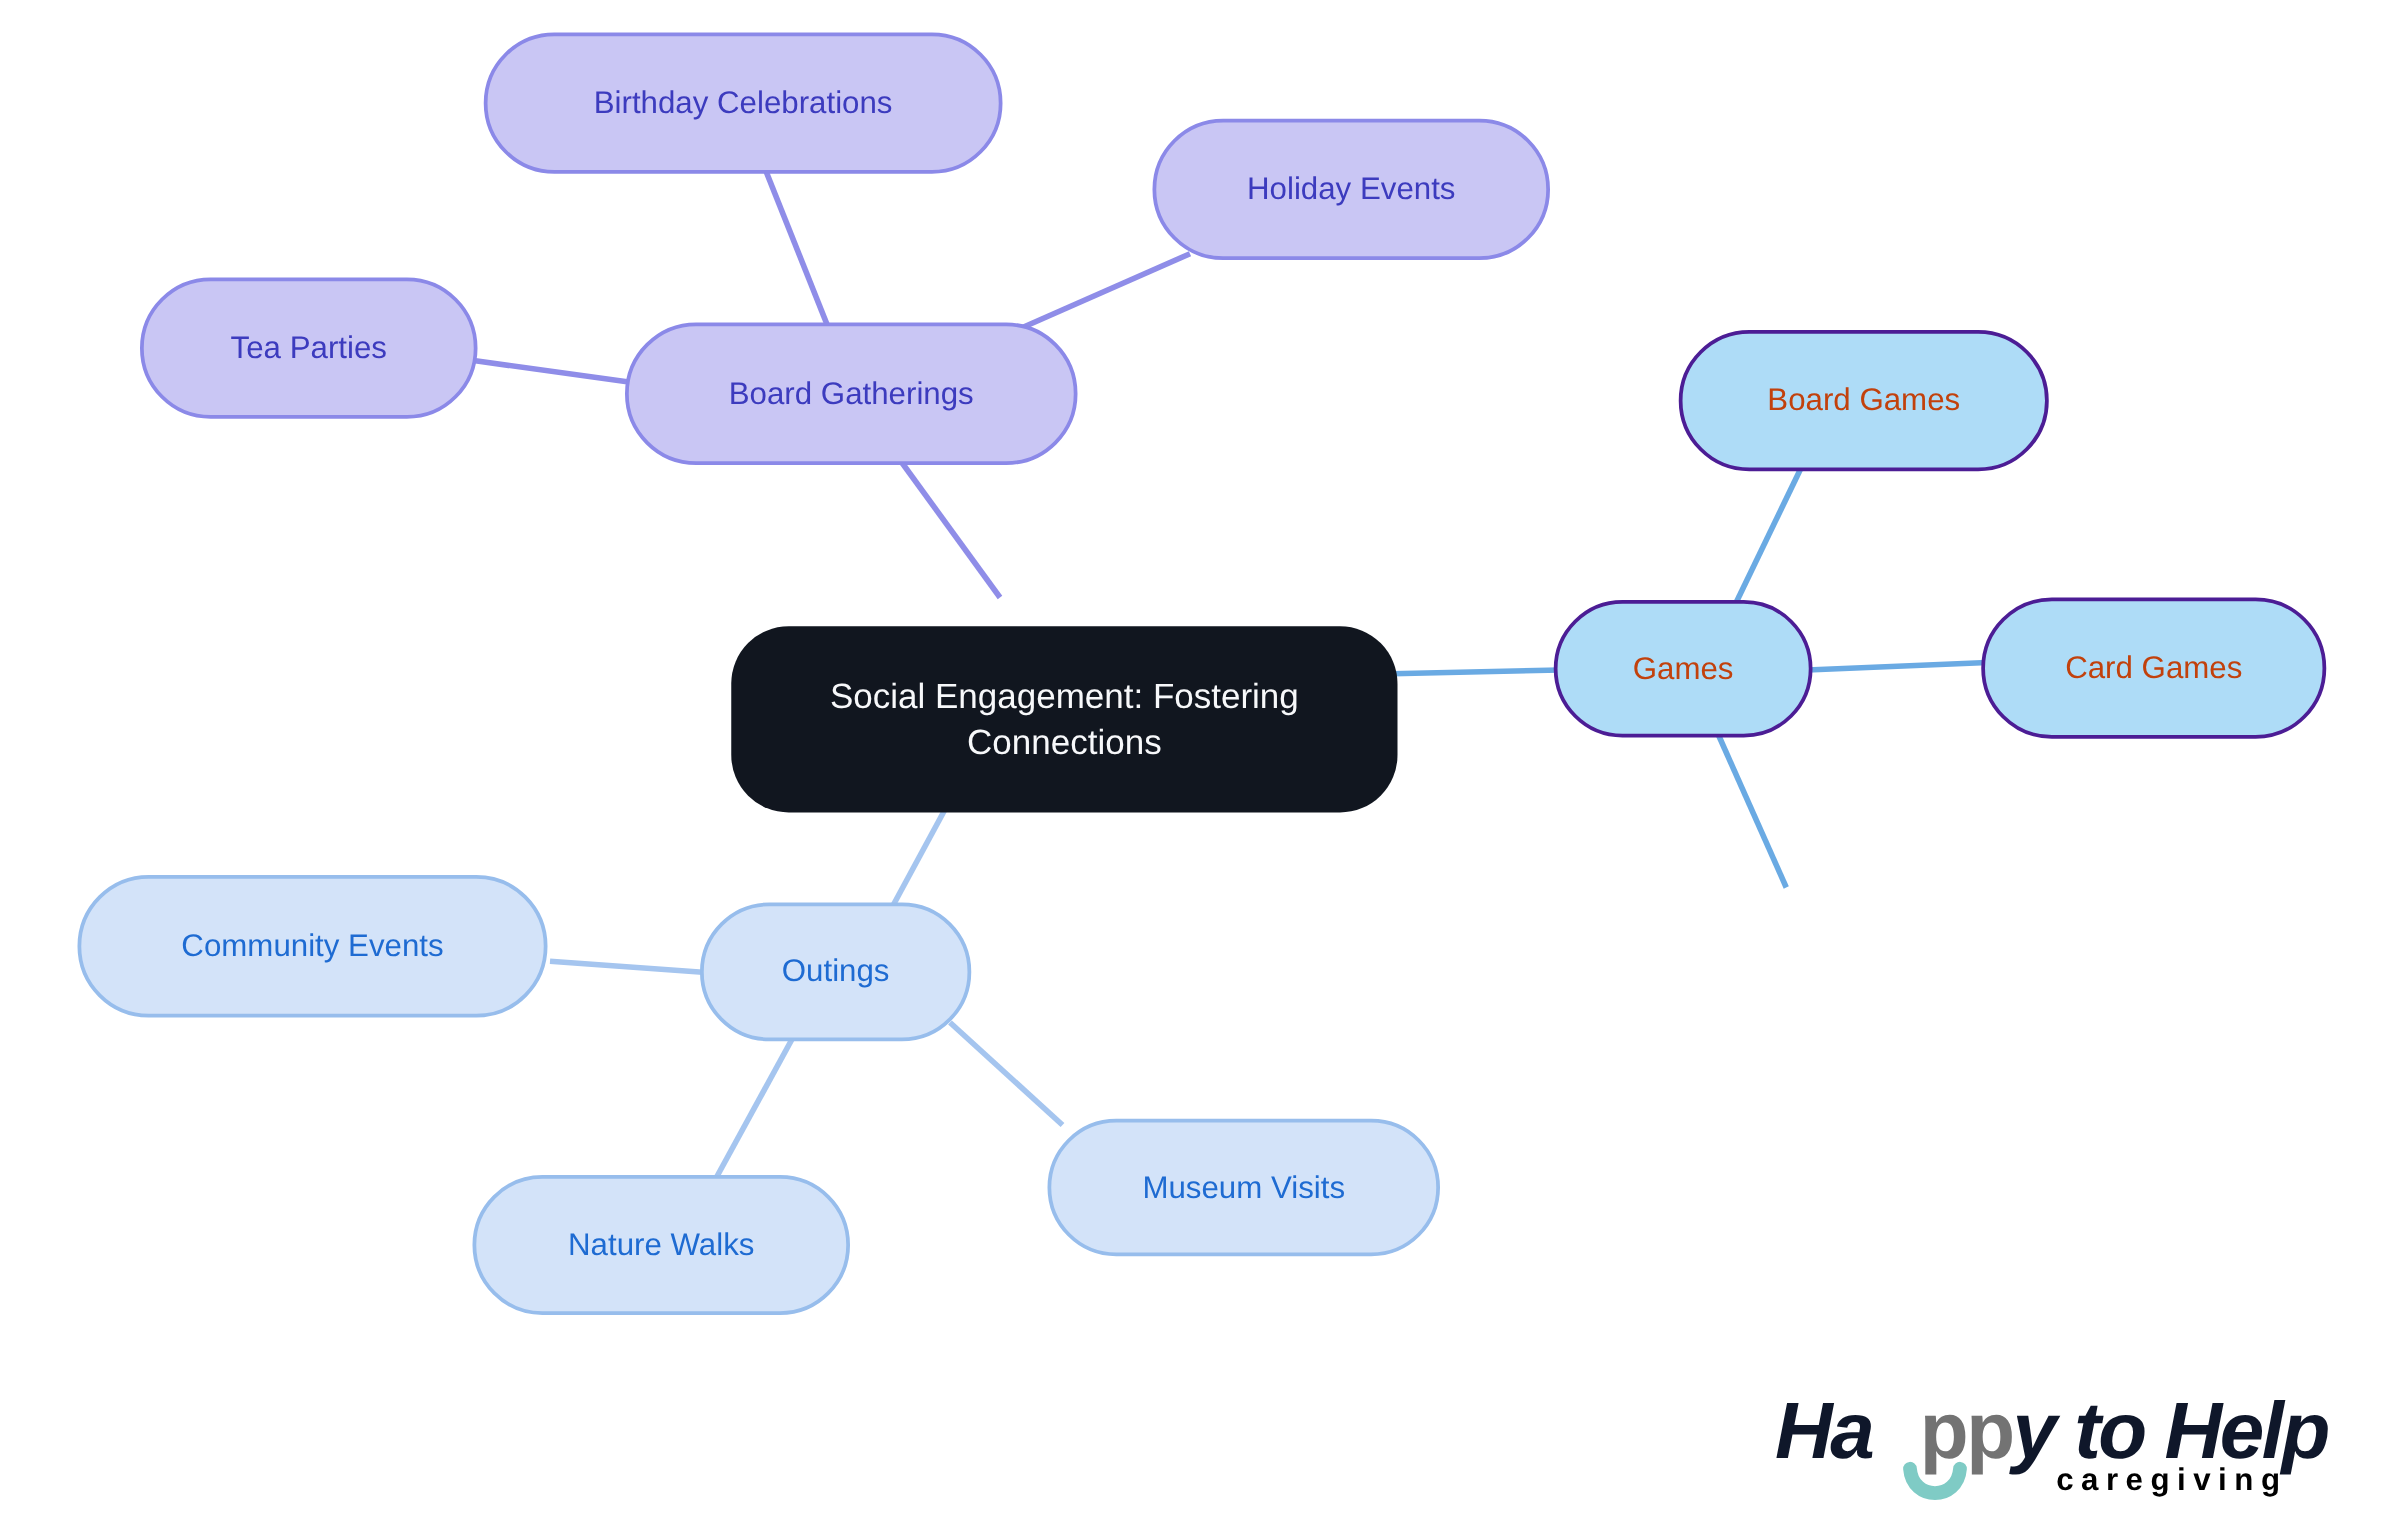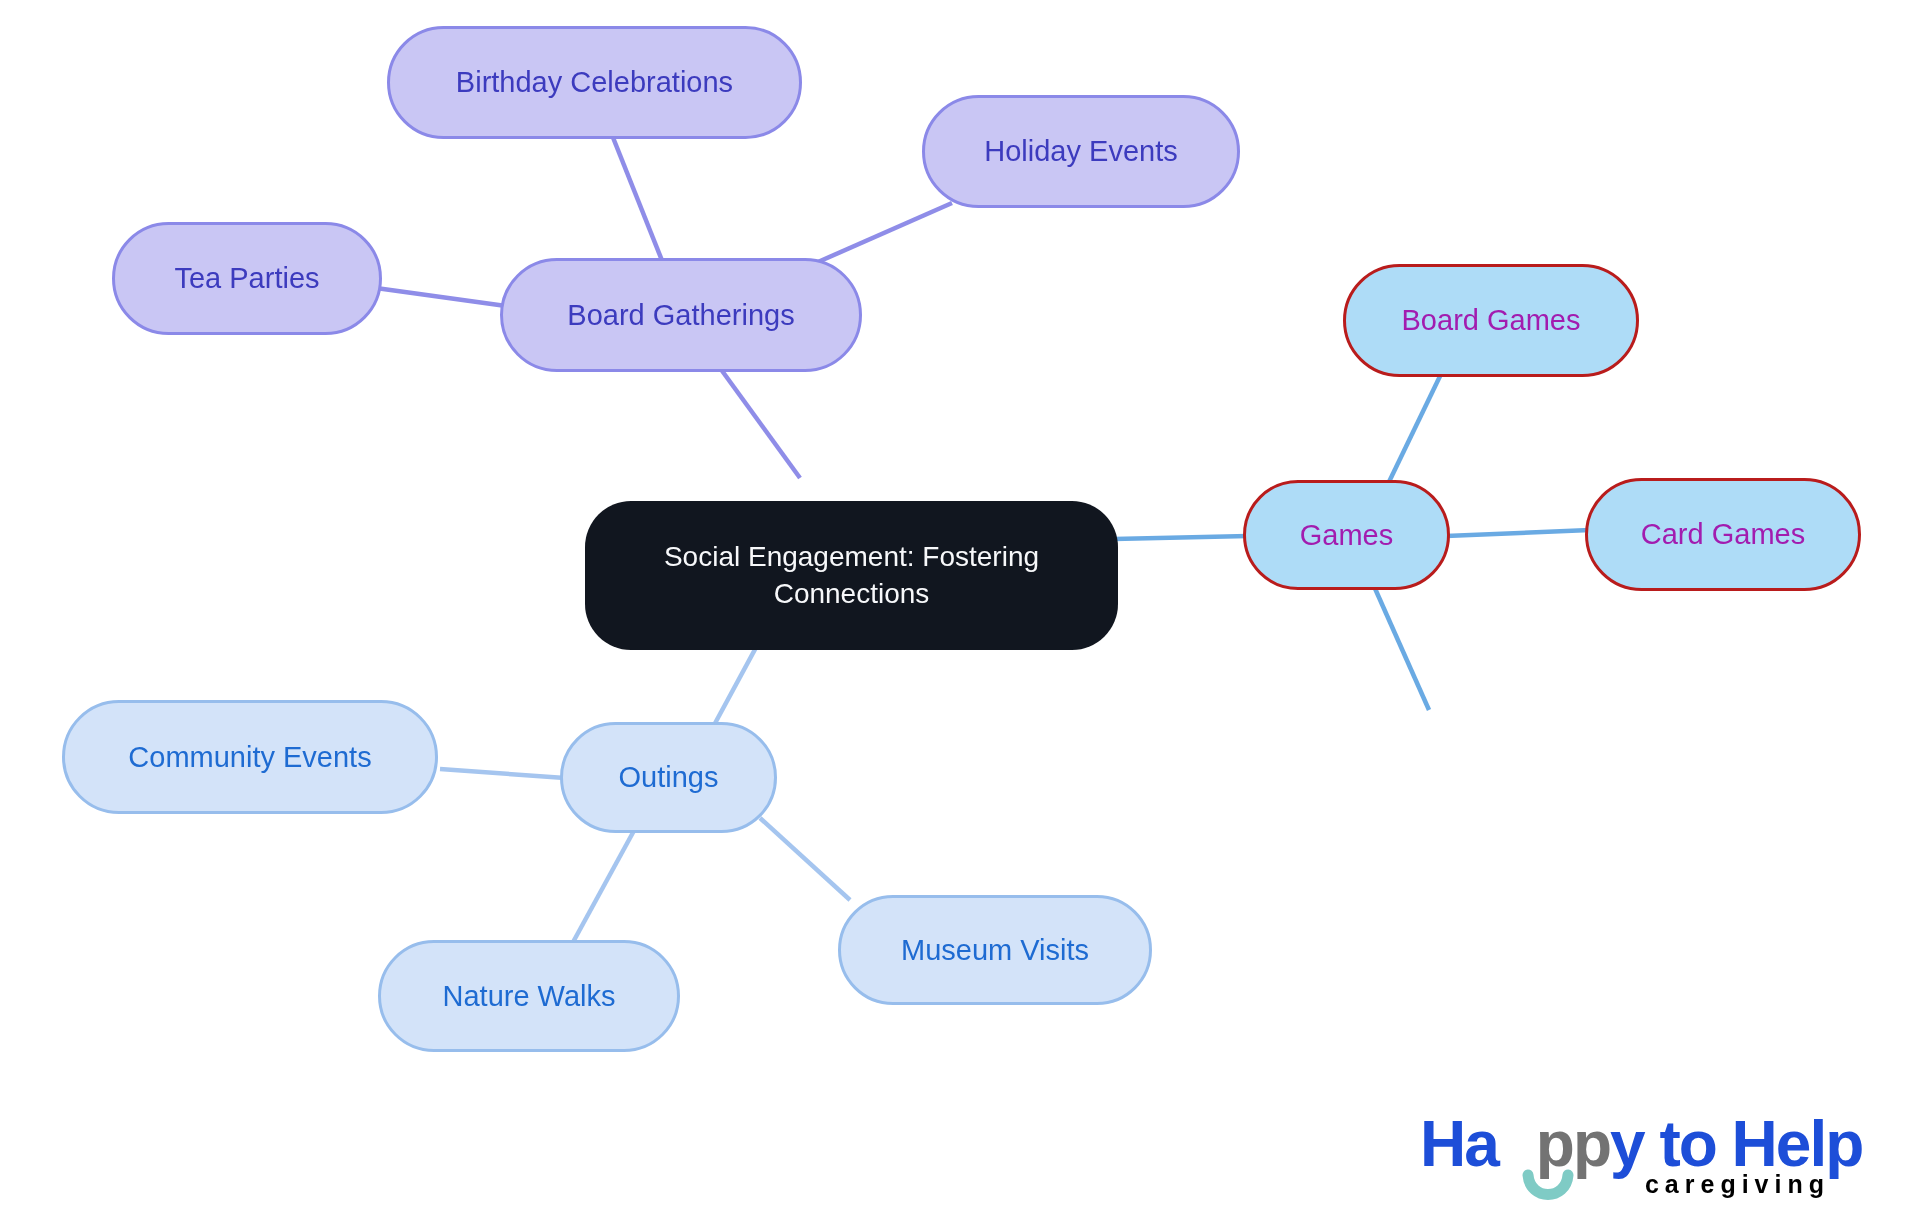--- a/index.html
+++ b/index.html
@@ -23,43 +23,43 @@
     z-index: 0;
   }
   .node {
     position: absolute;
     display: flex;
     align-items: center;
     justify-content: center;
     text-align: center;
     box-sizing: border-box;
     border-radius: 57px;
-    font-size: 29px;
+    font-size: 25px;
     z-index: 2;
     cursor: pointer;
   }
   .node-center {
     background: #11161f;
     color: #f7f8fa;
     border-radius: 46px;
     font-size: 28px;
     line-height: 1.32;
   }
   .node-center .label-wrap {
     width: 480px;
   }
   .branch-purple {
     background: #c9c6f4;
     border: 3px solid #8b89e8;
     color: #3c3bbe;
   }
   .branch-games {
     background: #aedcf7;
-    border: 3px solid #b91c1c;
-    color: #a21caf;
+    border: 3px solid #4c1d95;
+    color: #c2410c;
   }
   .branch-outings {
     background: #d3e3f9;
     border: 3px solid #97bdec;
     color: #1e6bd2;
   }
   .logo {
     position: absolute;
     left: 1420px;
     top: 1112px;
@@ -67,21 +67,21 @@
     height: 100px;
     z-index: 2;
   }
   .logo-title {
     font-size: 64px;
     font-weight: 700;
     letter-spacing: -2px;
     white-space: pre;
     line-height: 1;
   }
-  .logo-title .coral { color: #1d4ed8; }
+  .logo-title .coral { color: #0f172a; font-style: italic; }
   .logo-title .teal  { color: #737373; margin-left: 38px; }
   .logo-smile {
     position: absolute;
     left: 102px;
     top: 57px;
     width: 52px;
     height: 40px;
   }
   .logo-tagline {
     position: absolute;

